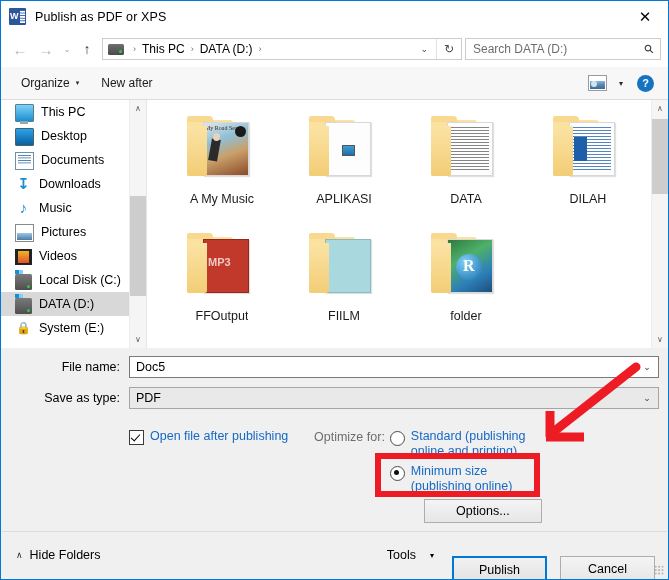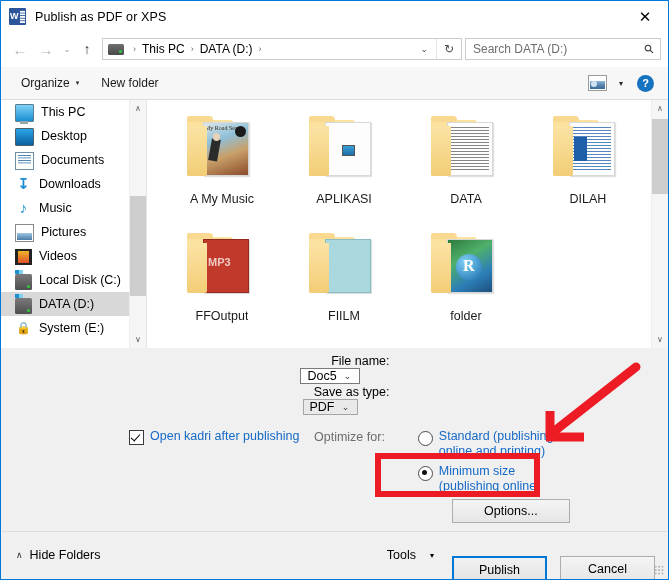--- a/index.html
+++ b/index.html
@@ -204,21 +204,21 @@
   
   .ann-rect{
     position:absolute;border:6px solid #ed1c24;box-sizing:border-box;
     pointer-events:none;
   }
   .ann-arrow{position:absolute;pointer-events:none;}
   
   .form{
     position:relative;background:#f0f0f0;padding:0;box-sizing:border-box;
   }
-  .row{display:flex;align-items:center;height:25px;margin-top:6px;flex-direction:column;}
+  .row{display:flex;align-items:center;height:25px;margin-top:6px;}
   .row .lbl{
     width:128px;text-align:right;padding-right:9px;font-size:12.5px;color:#000;
     box-sizing:border-box;
   }
   .combo{
     flex:1 1 auto;height:22px;border:1px solid #7a7a7a;background:#fff;
     display:flex;align-items:center;margin-right:9px;box-sizing:border-box;
   }
   .combo.grey{background:#e9e9e9;border:1px solid #a5a5a5;}
   .combo .val{flex:1 1 auto;padding-left:6px;font-size:12.5px;color:#000;}
@@ -227,21 +227,21 @@
   .chk-wrap{display:flex;align-items:flex-start;width:185px;}
   .chkbox{
     width:13px;height:13px;border:1px solid #3a3a3a;background:#fff;position:relative;
     flex:0 0 auto;margin-top:1px;
   }
   .chkbox:after{
     content:"";position:absolute;left:3px;top:1px;width:4px;height:8px;
     border:solid #000;border-width:0 1.6px 1.6px 0;transform:rotate(42deg);
   }
   .chk-label{font-size:12.5px;color:#1569c7;margin-left:6px;white-space:nowrap;}
-  .optimize{display:flex;gap:28px;}
+  .optimize{display:flex;}
   .opt-caption{font-size:12.5px;color:#6d6d6d;white-space:nowrap;padding-top:1px;}
   .radios{margin-left:5px;}
   .radio-row{display:flex;align-items:flex-start;margin-bottom:5px;}
   .radio{
     width:13px;height:13px;border:1px solid #4a4a4a;border-radius:50%;background:#fff;
     flex:0 0 auto;margin-top:2px;position:relative;
   }
   .radio.on:after{
     content:"";position:absolute;left:3px;top:3px;width:5px;height:5px;
     border-radius:50%;background:#111;
@@ -308,21 +308,21 @@
       <span class="search-icon">⚲</span>
     </div>
   </div>
 
   <div class="cmdbar">
     <div class="cmd">
       <span>Organize</span>
       <span class="tri">▾</span>
     </div>
     <div class="cmd">
-      <span>New folder</span>
+      <span>New after</span>
     </div>
     <div class="cmd-right">
       <span class="view-icon"></span>
       <span class="view-caret">▾</span>
       <span class="help-icon">?</span>
     </div>
   </div>
 
   <div class="browser">
 
@@ -521,21 +521,21 @@
       <div class="lbl">Save as type:</div>
       <div class="combo grey">
         <span class="val">PDF</span>
         <span class="cv">⌄</span>
       </div>
     </div>
 
     <div class="optrow">
       <div class="chk-wrap">
         <span class="chkbox"></span>
-        <span class="chk-label">Open kadri after publishing</span>
+        <span class="chk-label">Open file after publishing</span>
       </div>
 
       <div class="optimize">
         <div class="opt-caption">Optimize for:</div>
         <div class="radios">
           <div class="radio-row">
             <span class="radio"></span>
             <span class="radio-label">Standard (publishing online and printing)</span>
           </div>
           <div class="radio-row">

